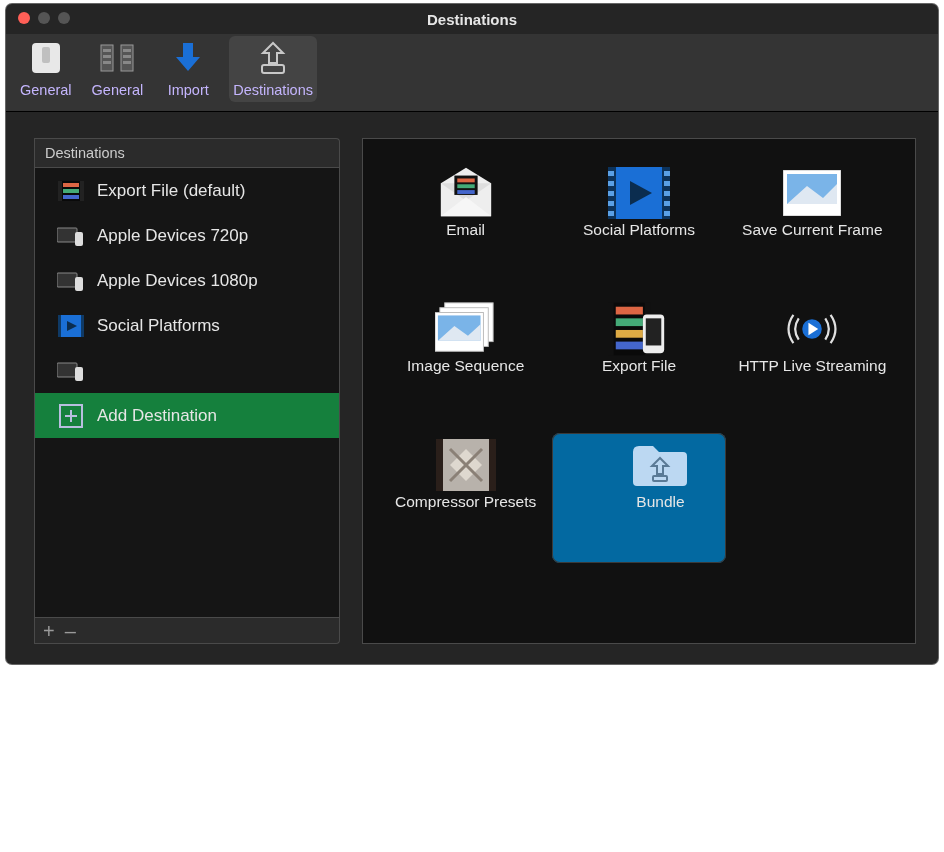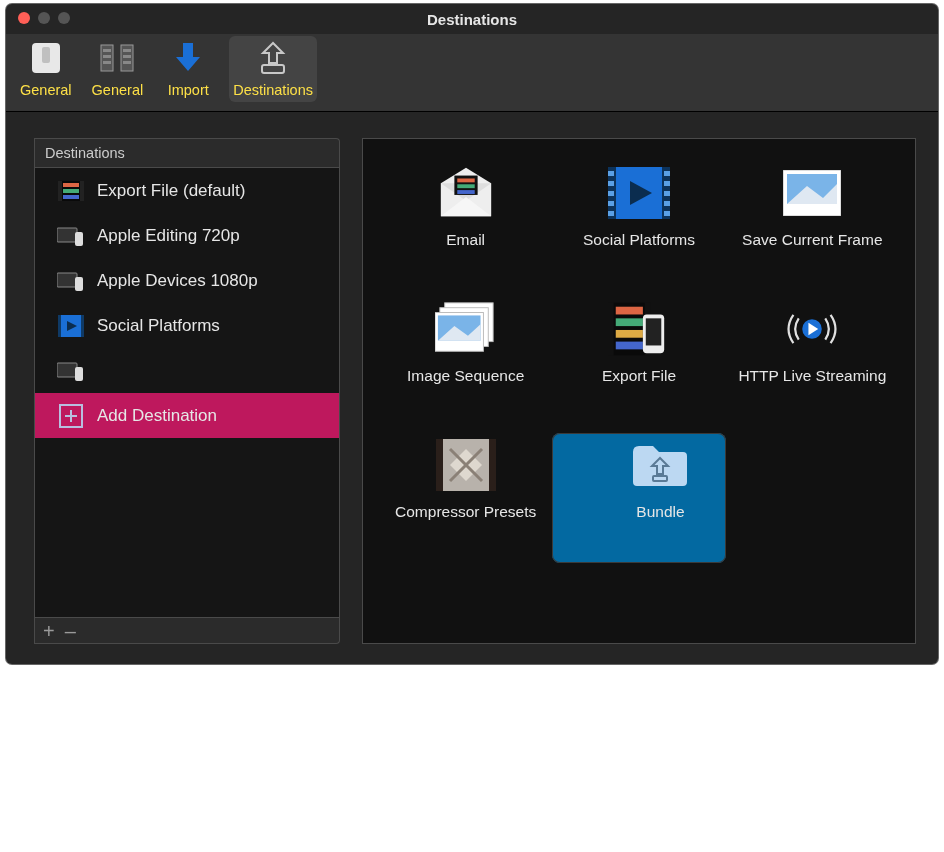--- a/index.html
+++ b/index.html
@@ -33,21 +33,21 @@
     border-bottom:1px solid #000;
     display:flex; align-items:flex-start;
     padding: 2px 10px 0 10px;
     gap: 12px;
     background:#343434;
   }
   .toolbar-btn {
     display:flex; flex-direction:column; align-items:center;
     gap:4px; padding:2px 4px 4px 4px;
     border-radius:6px;
-    color:#fde047; font-size:14.5px;
+    color:#c4b5fd; font-size:14.5px;
     min-width:58px;
     cursor:pointer;
   }
   .toolbar-btn.active { background:#444; }
   .tb-icon { width:40px; height:40px; display:flex; align-items:center; justify-content:center; }
   .content {
     display:flex; gap:22px;
     padding: 26px 22px 20px 0;
     height: calc(100% - 108px);
   }
@@ -70,21 +70,21 @@
   }
   .sidebar-item {
     display:flex; align-items:center; gap:12px;
     height:45px;
     padding:0 12px 0 22px;
     color:#e6e6e6; font-size:17px;
     cursor:pointer;
     white-space:nowrap; overflow:hidden; text-overflow:ellipsis;
   }
   .sidebar-item .si-label { overflow:hidden; text-overflow:ellipsis; }
-  .sidebar-item.selected { background:#be185d; }
+  .sidebar-item.selected { background:#15803d; }
   .si-icon { width:28px; height:22px; flex:0 0 28px; display:flex; align-items:center; justify-content:center; }
   .sidebar-footer {
     margin-left:28px;
     border:1px solid #4a4a4a; border-top:none;
     height:26px; display:flex; align-items:center; gap:10px;
     padding:0 8px; color:#9a9a9a; font-size:20px;
     background:#2b2b2b;
     border-bottom-right-radius:4px;
   }
   .sidebar-footer span { line-height:1; cursor:pointer; }
@@ -96,21 +96,20 @@
     padding:22px 16px;
     display:grid;
     grid-template-columns: repeat(3, 1fr);
     grid-auto-rows: 130px;
     gap: 6px 0;
     align-content:start;
   }
   .dest {
     display:flex; flex-direction:column; align-items:center; justify-content:flex-start;
     color:#e6e6e6; font-size:15.5px;
-    gap:10px;
     border-radius:8px;
     padding-top:4px;
     cursor:grab;
   }
   .dest.highlight { background:#0369a1; box-shadow:0 0 0 1px #3a3a3a inset;padding-left:43px; }
   .dest-icon { width:62px; height:56px; display:flex; align-items:center; justify-content:center; }
 </style>
 </head>
 <body>
 
@@ -188,21 +187,21 @@
           <span class="si-label">Export File (default)</span>
         </div>
 
         <div class="sidebar-item">
           <span class="si-icon">
             <svg width="28" height="20">
                 <rect x="0" y="2" width="20" height="14" rx="1" fill="#333" stroke="#888"></rect>
                 <rect x="18" y="6" width="8" height="14" rx="2" fill="#ddd"></rect>
               </svg>
           </span>
-          <span class="si-label">Apple Editing 720p</span>
+          <span class="si-label">Apple Devices 720p</span>
         </div>
 
         <div class="sidebar-item">
           <span class="si-icon">
             <svg width="28" height="20">
                 <rect x="0" y="2" width="20" height="14" rx="1" fill="#333" stroke="#888"></rect>
                 <rect x="18" y="6" width="8" height="14" rx="2" fill="#ddd"></rect>
               </svg>
           </span>
           <span class="si-label">Apple Devices 1080p</span>

